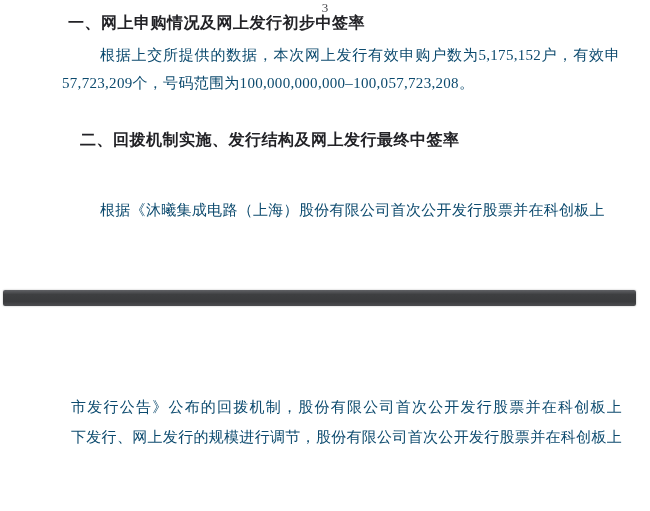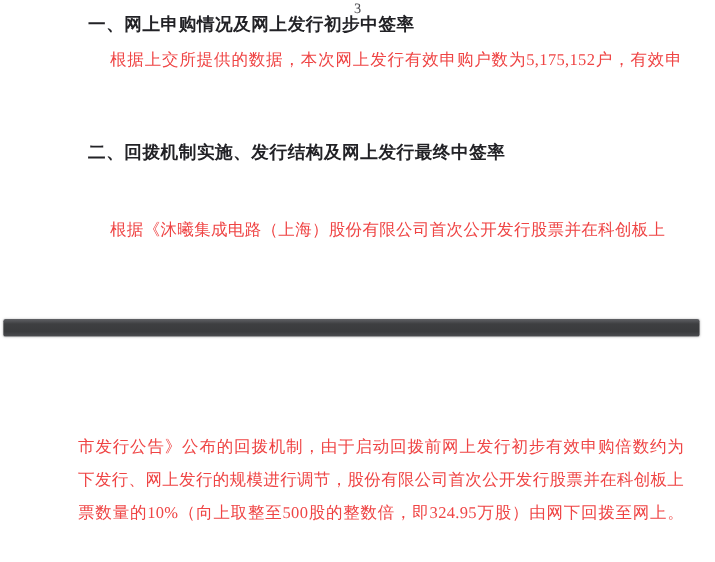--- a/index.html
+++ b/index.html
@@ -13,21 +13,21 @@
     font-weight:bold;
     font-size:16px;
     line-height:19px;
     color:#222226;
     letter-spacing:0.5px;
     white-space:nowrap;
   }
   .para { display:block; }
   .bodyline {
     font-size:15px;
-    color:#ef4444;
+    color:#0c4a6e;
     letter-spacing:0.3px;
     height:27.5px;
     line-height:27.5px;
     white-space:nowrap;
   }
   .para-bottom .bodyline {
     height:30px;
     line-height:30px;
   }
   .fill {
@@ -41,42 +41,42 @@
     font-size:13px;
     color:#48484c;
   }
   .separator {
     left:3px; top:290px;
     width:633px; height:16px;
     border-radius:2px;
     background:linear-gradient(#606165 0%, #3e3f41 28%, #3a3b3d 72%, #4b4c4f 100%);
     box-shadow:0 0 2px rgba(0,0,0,0.3);
   }
-  .top-heading-1 { left:80px; top:13px;text-align:center; }
+  .top-heading-1 { left:68px; top:13px;text-align:center; }
   .para-1 { left:62px; top:42px; width:558px; }
   .top-heading-2 { left:80px; top:130px; }
   .para-2 { left:62px; top:157px; width:558px;margin-top:40px; }
   .para-bottom { left:71px; top:392px; width:551px; }
 </style>
 </head>
 <body>
 
 <div class="abs top-heading-1 heading">一、网上申购情况及网上发行初步中签率</div>
 
 <div class="abs para para-1">
   <div class="bodyline fill indent">根据上交所提供的数据，本次网上发行有效申购户数为5,175,152户，有效申</div>
+  <div class="bodyline">57,723,209个，号码范围为100,000,000,000–100,057,723,208。</div>
 </div>
 
 <div class="abs top-heading-2 heading">二、回拨机制实施、发行结构及网上发行最终中签率</div>
 
 <div class="abs para para-2">
   <div class="bodyline indent">根据《沐曦集成电路（上海）股份有限公司首次公开发行股票并在科创板上</div>
 </div>
 
 <div class="abs page-number">3</div>
 
 <div class="abs separator"></div>
 
 <div class="abs para para-bottom">
-  <div class="bodyline fill">市发行公告》公布的回拨机制，由于启动回拨前网上发行初步有效申购倍数约为</div>
+  <div class="bodyline fill">市发行公告》公布的回拨机制，股份有限公司首次公开发行股票并在科创板上</div>
   <div class="bodyline fill">下发行、网上发行的规模进行调节，股份有限公司首次公开发行股票并在科创板上</div>
-  <div class="bodyline fill">票数量的10%（向上取整至500股的整数倍，即324.95万股）由网下回拨至网上。</div>
 </div>
 
 </body></html>

